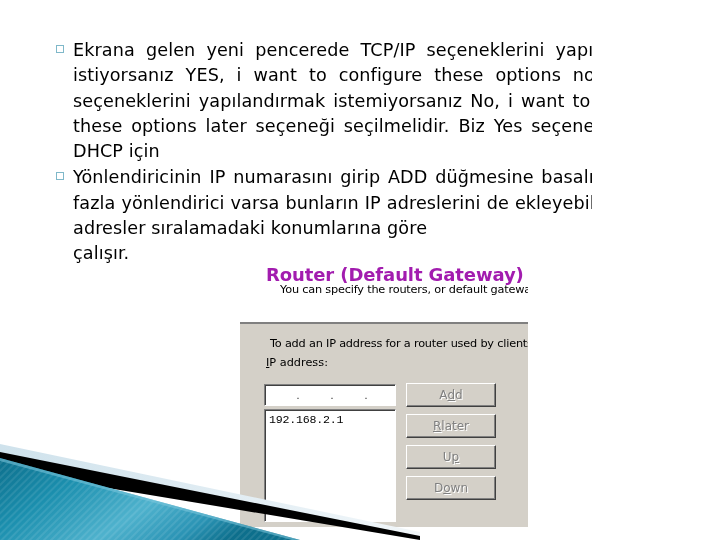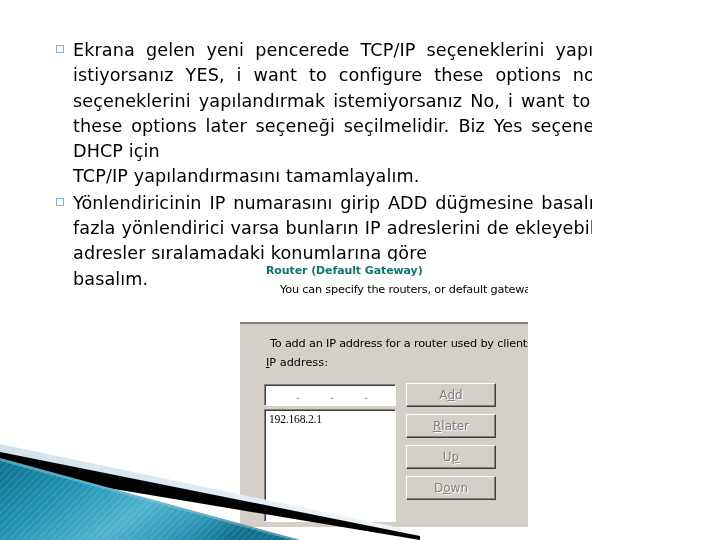--- a/index.html
+++ b/index.html
@@ -74,22 +74,22 @@
     left: 0; top: 0;
     width: 288px;
     height: 60px;
     background: #ffffff;
   }
   #dlg-head .title {
     position: absolute;
     left: 26px; top: 3px;
     font-family: "DejaVu Sans", "Liberation Sans", sans-serif;
     font-weight: bold;
-    font-size: 11px;
-    color: #0f766e;
+    font-size: 18px;
+    color: #a21caf;
     white-space: nowrap;
     letter-spacing: -0.1px;
   }
   #dlg-head .subtitle {
     position: absolute;
     left: 40px; top: 22px;
     font-family: "DejaVu Sans", "Liberation Sans", sans-serif;
     font-size: 11.3px;
     color: #000000;
     white-space: nowrap;
@@ -164,21 +164,21 @@
 
   #ip-list {
     position: absolute;
     left: 24px; top: 85px;
     width: 132px;
     height: 113px;
   }
   #ip-list .entry {
     position: absolute;
     left: 4px; top: 3px;
-    font-family: Liberation Serif, serif;
+    font-family: Liberation Mono, monospace;
     font-size: 11.6px;
     color: #000000;
     white-space: nowrap;
     letter-spacing: -0.2px;
   }
 
   #dlg-buttons {
     position: absolute;
     left: 166px; top: 59px;
     width: 98px;
@@ -223,31 +223,30 @@
 <div id="slide">
 
   <div id="body-text">
 
     <div class="bullet-row">
       <div class="bullet-marker">
         <span class="sq"></span>
       </div>
       <div class="bullet-text">
         <span>Ekrana gelen yeni pencerede TCP/IP seçeneklerini yapılandırmak istiyorsanız YES, i want to configure these options now, TCP/IP seçeneklerini yapılandırmak istemiyorsanız No, i want to configure these options later seçeneği seçilmelidir. Biz Yes seçeneğini seçip DHCP için</span>
-        <span class="lastline">TCP/IP yapılandırmasını tamamlayalım.</span>
       </div>
     </div>
 
     <div class="bullet-row">
       <div class="bullet-marker">
         <span class="sq"></span>
       </div>
       <div class="bullet-text">
         <span>Yönlendiricinin IP numarasını girip ADD düğmesine basalım. Birden fazla yönlendirici varsa bunların IP adreslerini de ekleyebilirsiniz. Bu adresler sıralamadaki konumlarına göre</span>
-        <span class="lastline">basalım.</span>
+        <span class="lastline">çalışır.</span>
       </div>
     </div>
 
   </div>
 
   <div id="dialog-shot">
 
     <div id="dlg-head">
       <div class="title">Router (Default Gateway)</div>
       <div class="subtitle">You can specify the routers, or default gateways, to</div>

